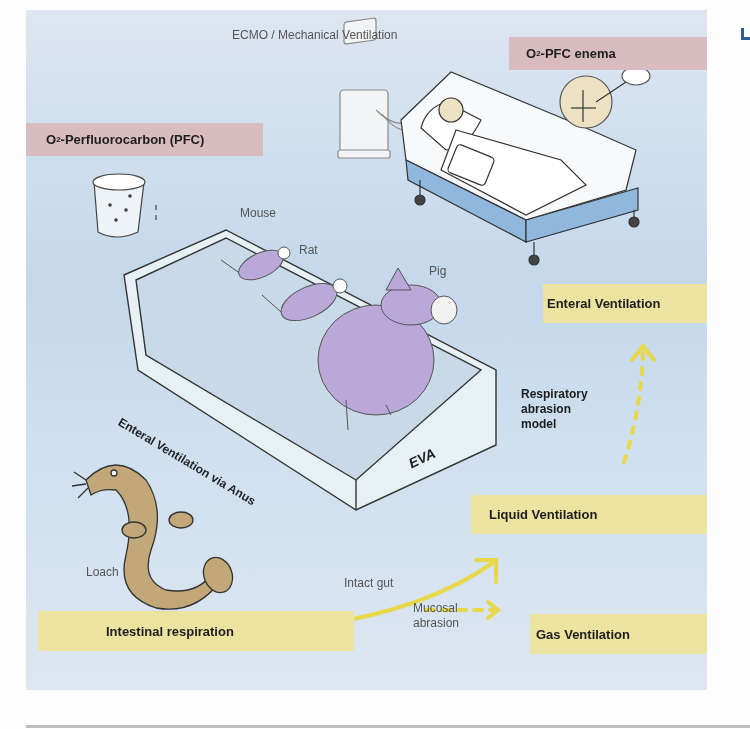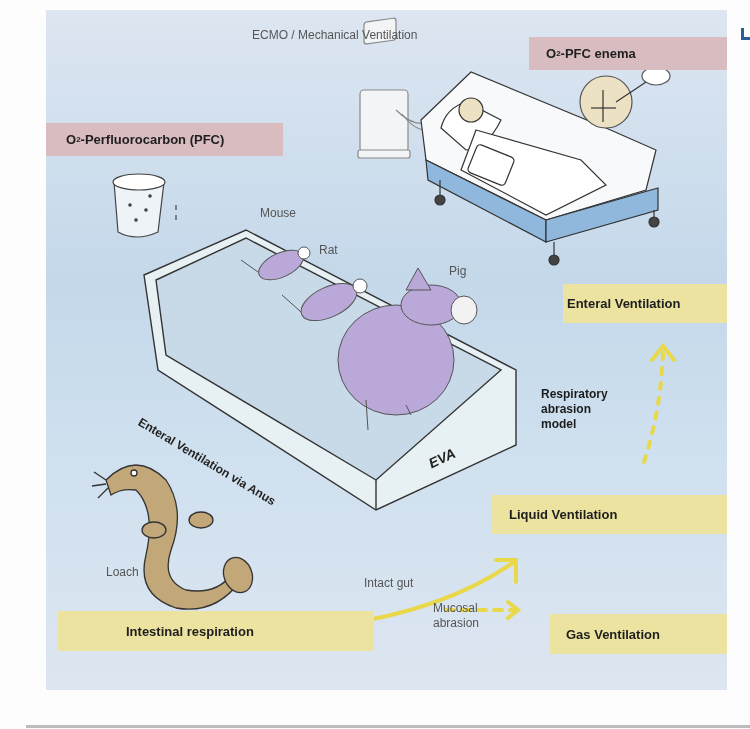--- a/index.html
+++ b/index.html
@@ -1,19 +1,19 @@
 <!DOCTYPE html>
 <html><head>
 <meta charset="utf-8">
 <style>
   html, body { margin:0; padding:0; background:#fdfdfd; }
   body { width:750px; height:729px; position:relative; overflow:hidden; font-family:"Liberation Sans", sans-serif; }
   #figure { position:absolute; left:26px; top:10px; width:681px; height:680px;
     background: linear-gradient(180deg, #dde6f1 0%, #c4d8ea 40%, #cddfee 60%, #dde6f1 100%);
-    overflow:hidden;margin-left:20px; }
+    overflow:hidden; }
   #figure svg.art { position:absolute; left:0; top:0; width:681px; height:680px; }
   .lbl { position:absolute; color:#222; }
   .box { position:absolute; display:flex; align-items:center; font-weight:bold; color:#1e1e1e; font-size:13px; }
   .box.pink { background:#d8bcbf; }
   .box.yellow { background:#ebe39f; }
   .plain { position:absolute; font-size:12px; color:#555; line-height:1.25; }
   .bold-title { position:absolute; font-weight:bold; font-size:12px; line-height:1.25; color:#1c1c1c; }
   #download-icon { position:absolute; left:740px; top:26px; width:14px; height:16px; }
   #bottom-rule { position:absolute; left:26px; top:725px; width:724px; height:3px; background:#bdbdbd; }
   sub { font-size:8px; vertical-align:-2px; }
@@ -149,21 +149,21 @@
     <span>Liquid Ventilation</span>
   </div>
 
   <div class="plain" style="left:60px;top:555px;">Loach</div>
   <div class="plain" style="left:318px;top:566px;">Intact gut</div>
 
   <div class="box yellow" style="left:12px;top:601px;width:248px;height:40px;padding-left:68px;">
     <span>Intestinal respiration</span>
   </div>
 
-  <div class="box yellow" style="left:504px;top:604px;width:177px;height:40px;padding-left:16px;">
+  <div class="box yellow" style="left:504px;top:604px;width:177px;height:40px;padding-left:6px;">
     <span>Gas Ventilation</span>
   </div>
 
   <div class="plain" style="left:387px;top:591px;">
     <div>Mucosal</div>
     <div>abrasion</div>
   </div>
 </div>
 
 <svg id="download-icon" viewBox="0 0 14 16">

